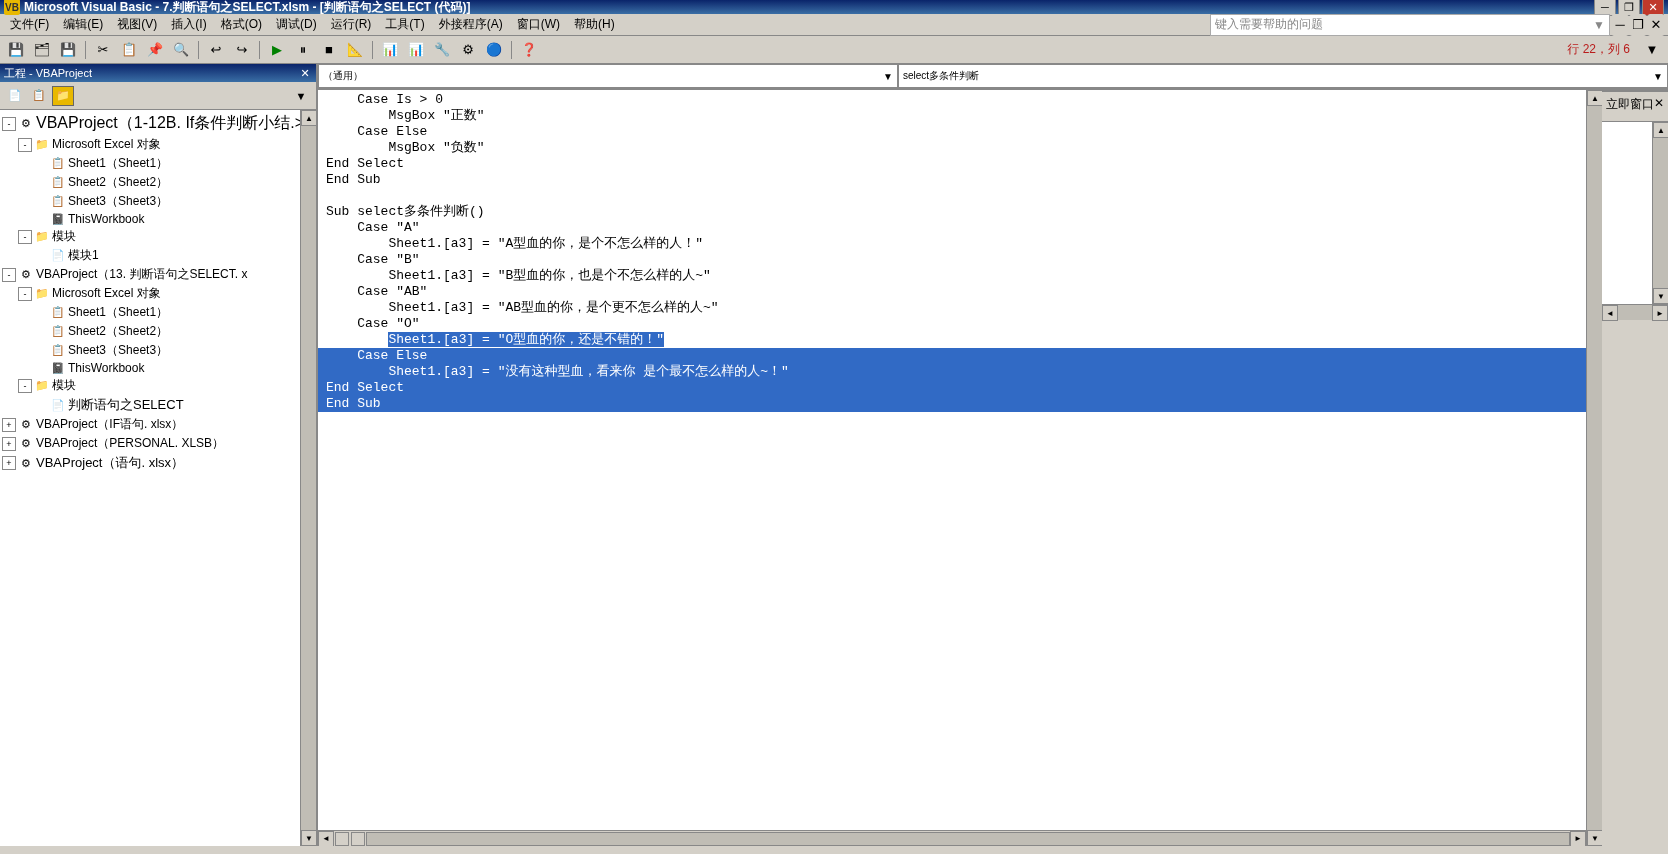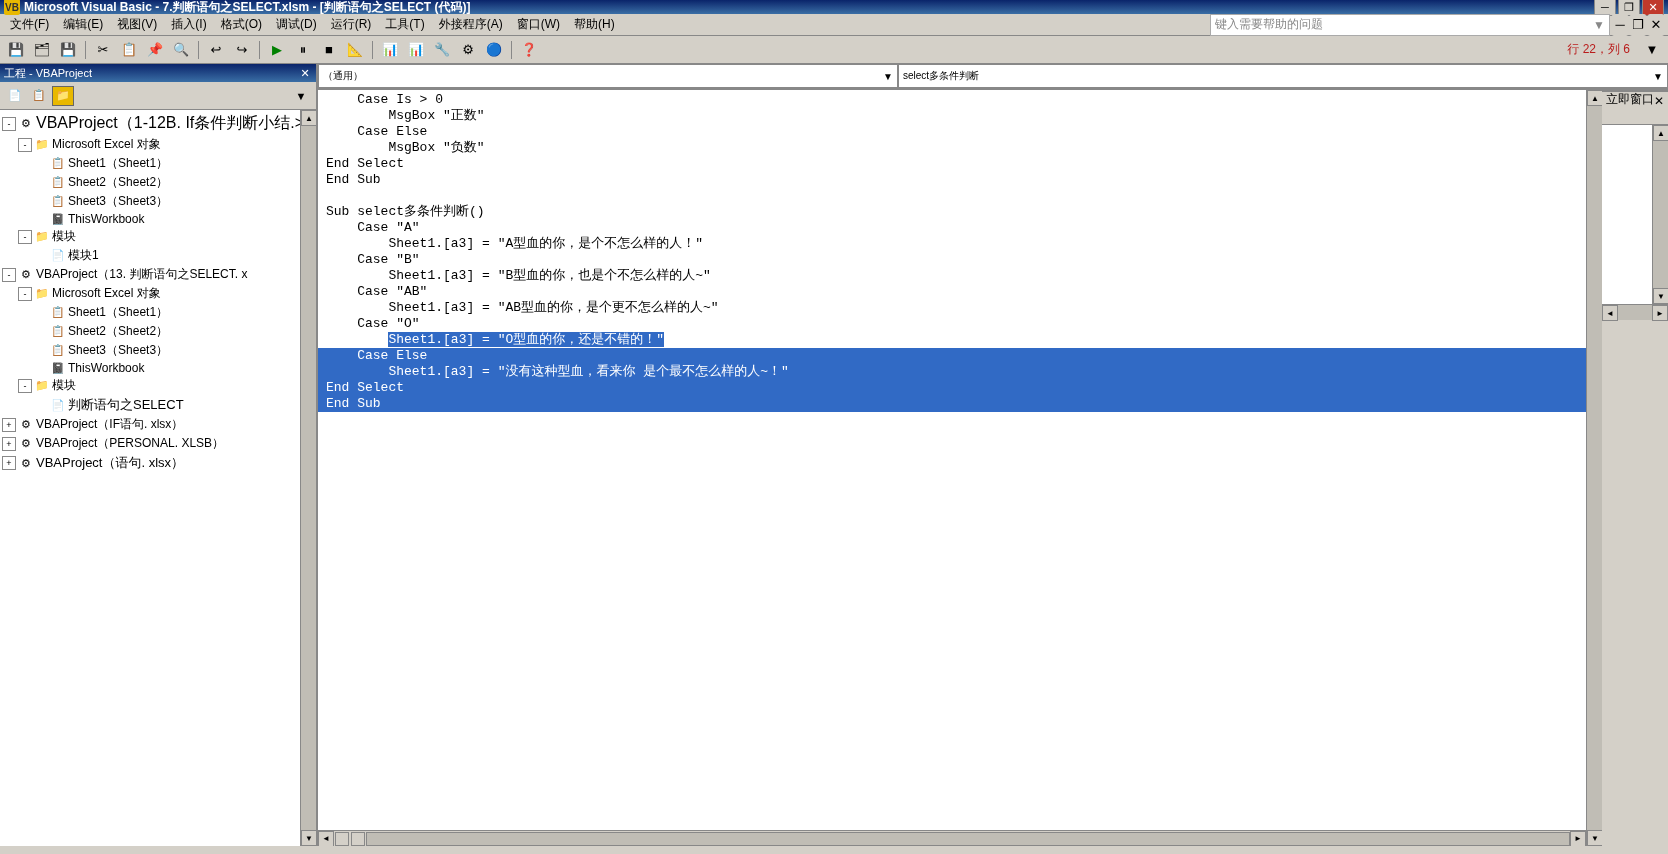--- a/index.html
+++ b/index.html
@@ -290,23 +290,23 @@
       height: 230px;
       border-top: 2px solid #888;
       background: #d4d0c8;
       display: flex;
       flex-direction: column;
     }
     .immediate-title {
       background: #d4d0c8;
       height: 30px;
       display: flex;
-      align-items: flex-end;
+      align-items: flex-start;
       justify-content: space-between;
-      padding: 16px 4px;
+      padding: 4px 4px;
       border-bottom: 1px solid #888;
       font-size: 12px;
     }
     .immediate-content {
       flex: 1;
       background: white;
       overflow-y: auto;
     }
 
     

